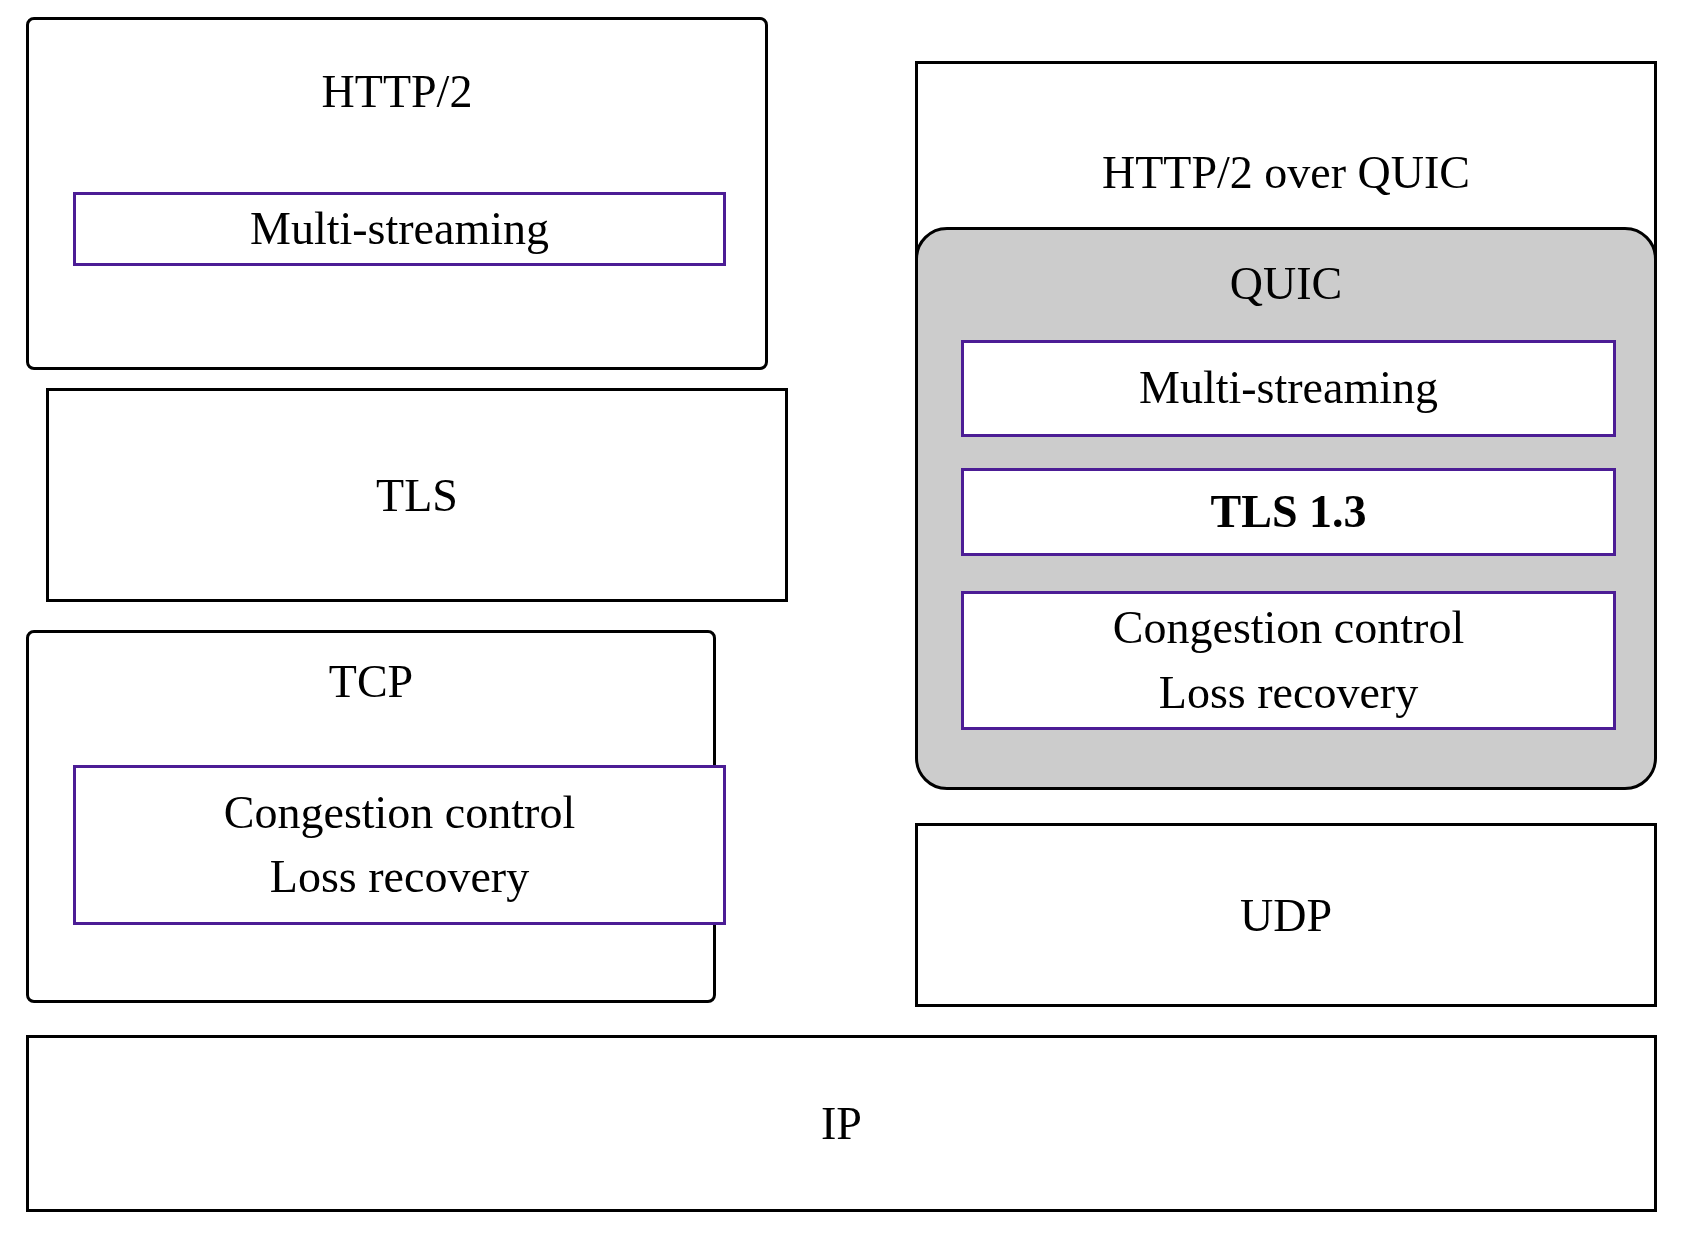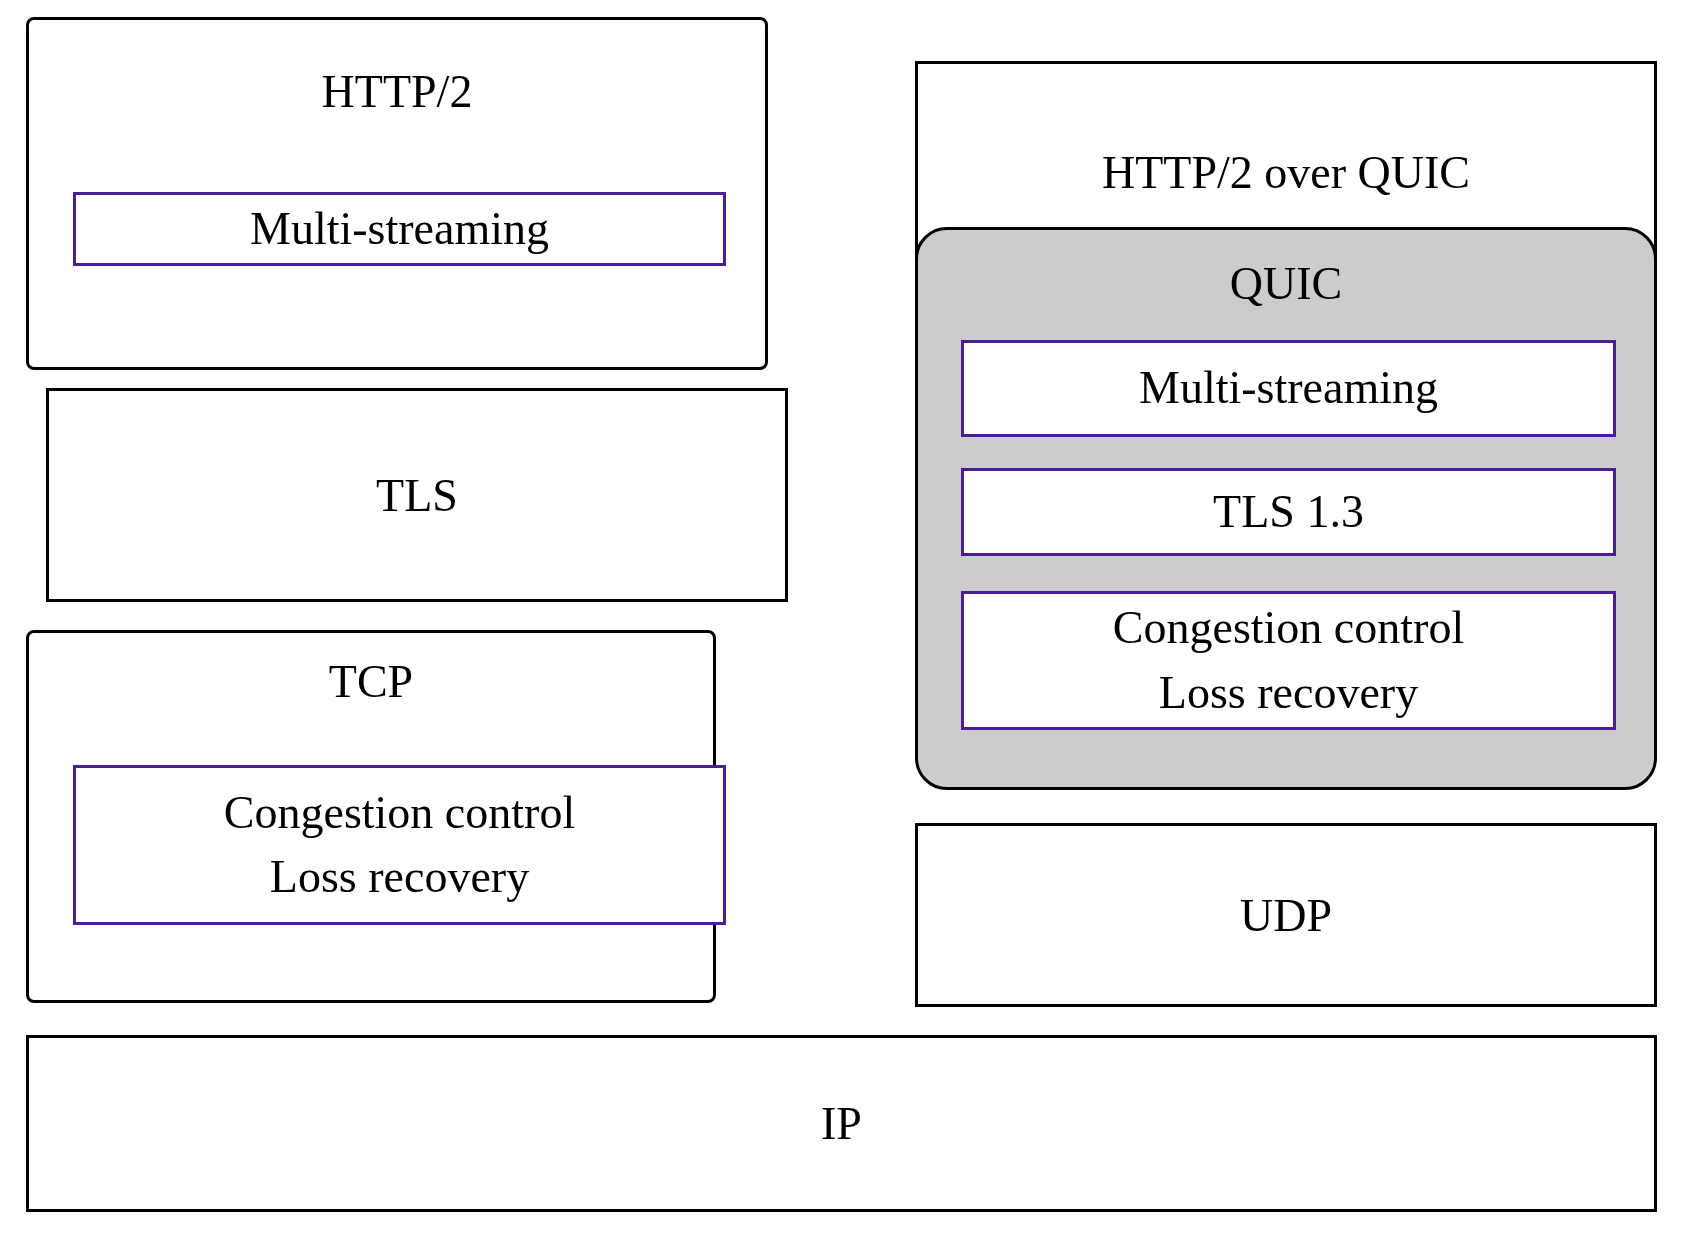--- a/index.html
+++ b/index.html
@@ -85,21 +85,21 @@
 
   <div class="box" style="left:915px; top:17px; width:742px; height:222px;margin-top:44px;">
     <div class="center-label">HTTP/2 over QUIC</div>
   </div>
 
   <div class="box gray" style="left:915px; top:227px; width:742px; height:563px;">
     <div class="title-top" style="top:27px;">QUIC</div>
     <div class="inner" style="left:43px; top:110px; width:655px; height:97px;">
       <div>Multi-streaming</div>
     </div>
-    <div class="inner" style="left:43px; top:238px; width:655px; height:88px;">
+    <div class="inner" style="left:43px; top:238px; width:655px; height:88px;font-weight:bold;">
       <div>TLS 1.3</div>
     </div>
     <div class="inner" style="left:43px; top:361px; width:655px; height:139px;">
       <div>Congestion control</div>
       <div>Loss recovery</div>
     </div>
   </div>
 
   <div class="box" style="left:915px; top:823px; width:742px; height:184px;">
     <div class="center-label">UDP</div>

